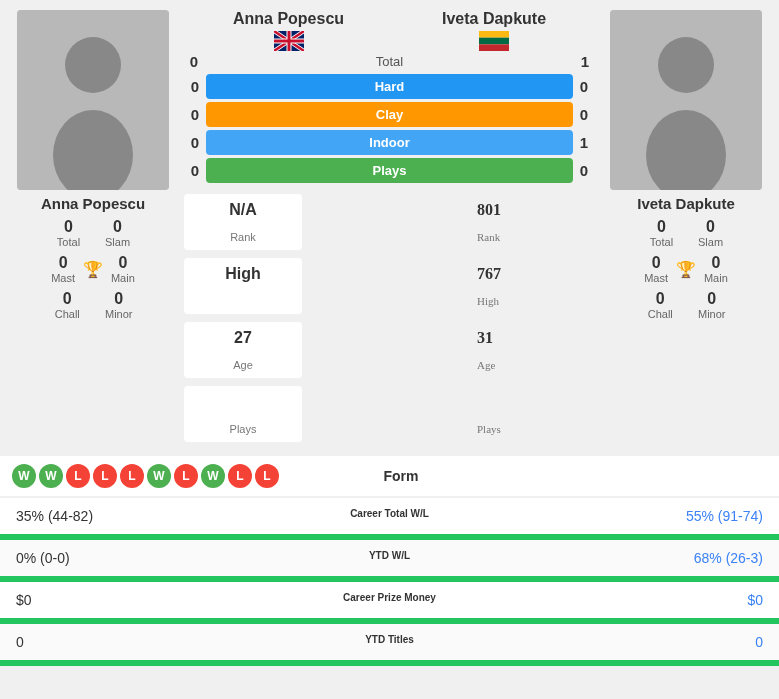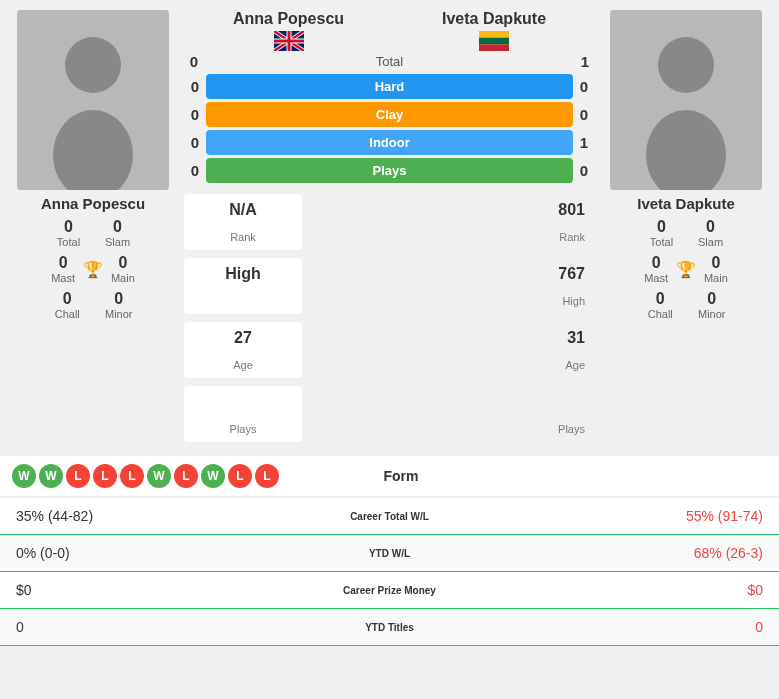--- a/index.html
+++ b/index.html
@@ -59,23 +59,23 @@
 
     
     .stats-table {
       width: 100%;
       background: white;
     }
 
     .stats-row {
       display: flex;
       flex-direction: row;
-      align-items: center;
+      align-items: flex-start;
       padding: 10px 16px;
-      border-bottom: 1px solid #22c55e;
+      border-bottom: 6px solid #22c55e;
     }
 
     .stats-row:nth-child(even) {
       background: #fafafa;
     }
 
     .stats-left-val {
       flex: 1;
       text-align: left;
       font-size: 14px;
@@ -87,21 +87,21 @@
       text-align: center;
       font-size: 10px;
       font-weight: bold;
       color: #333;
     }
 
     .stats-right-val {
       flex: 1;
       text-align: right;
       font-size: 14px;
-      color: #ef4444;
+      color: #3b82f6;
     }
 
     
     .three-col {
       display: flex;
       flex-direction: row;
       gap: 6px;
       padding: 10px 8px;
       background: #f0f0f0;
     }
@@ -157,22 +157,23 @@
       font-size: 11px;
       color: #777;
       margin-top: 12px;
     }
 
     .right-stat-box {
       background: #f0f0f0;
       border-radius: 4px;
       width: 128px;
       padding: 7px 10px;
-      text-align: right;
+      text-align: left;
       margin-bottom: 4px;
+      font-family: Liberation Serif, serif;
     }
 
     .player-name-text {
       font-size: 15px;
       font-weight: bold;
       margin-top: 5px;
       text-align: center;
     }
 
     .player-stats-grid {

